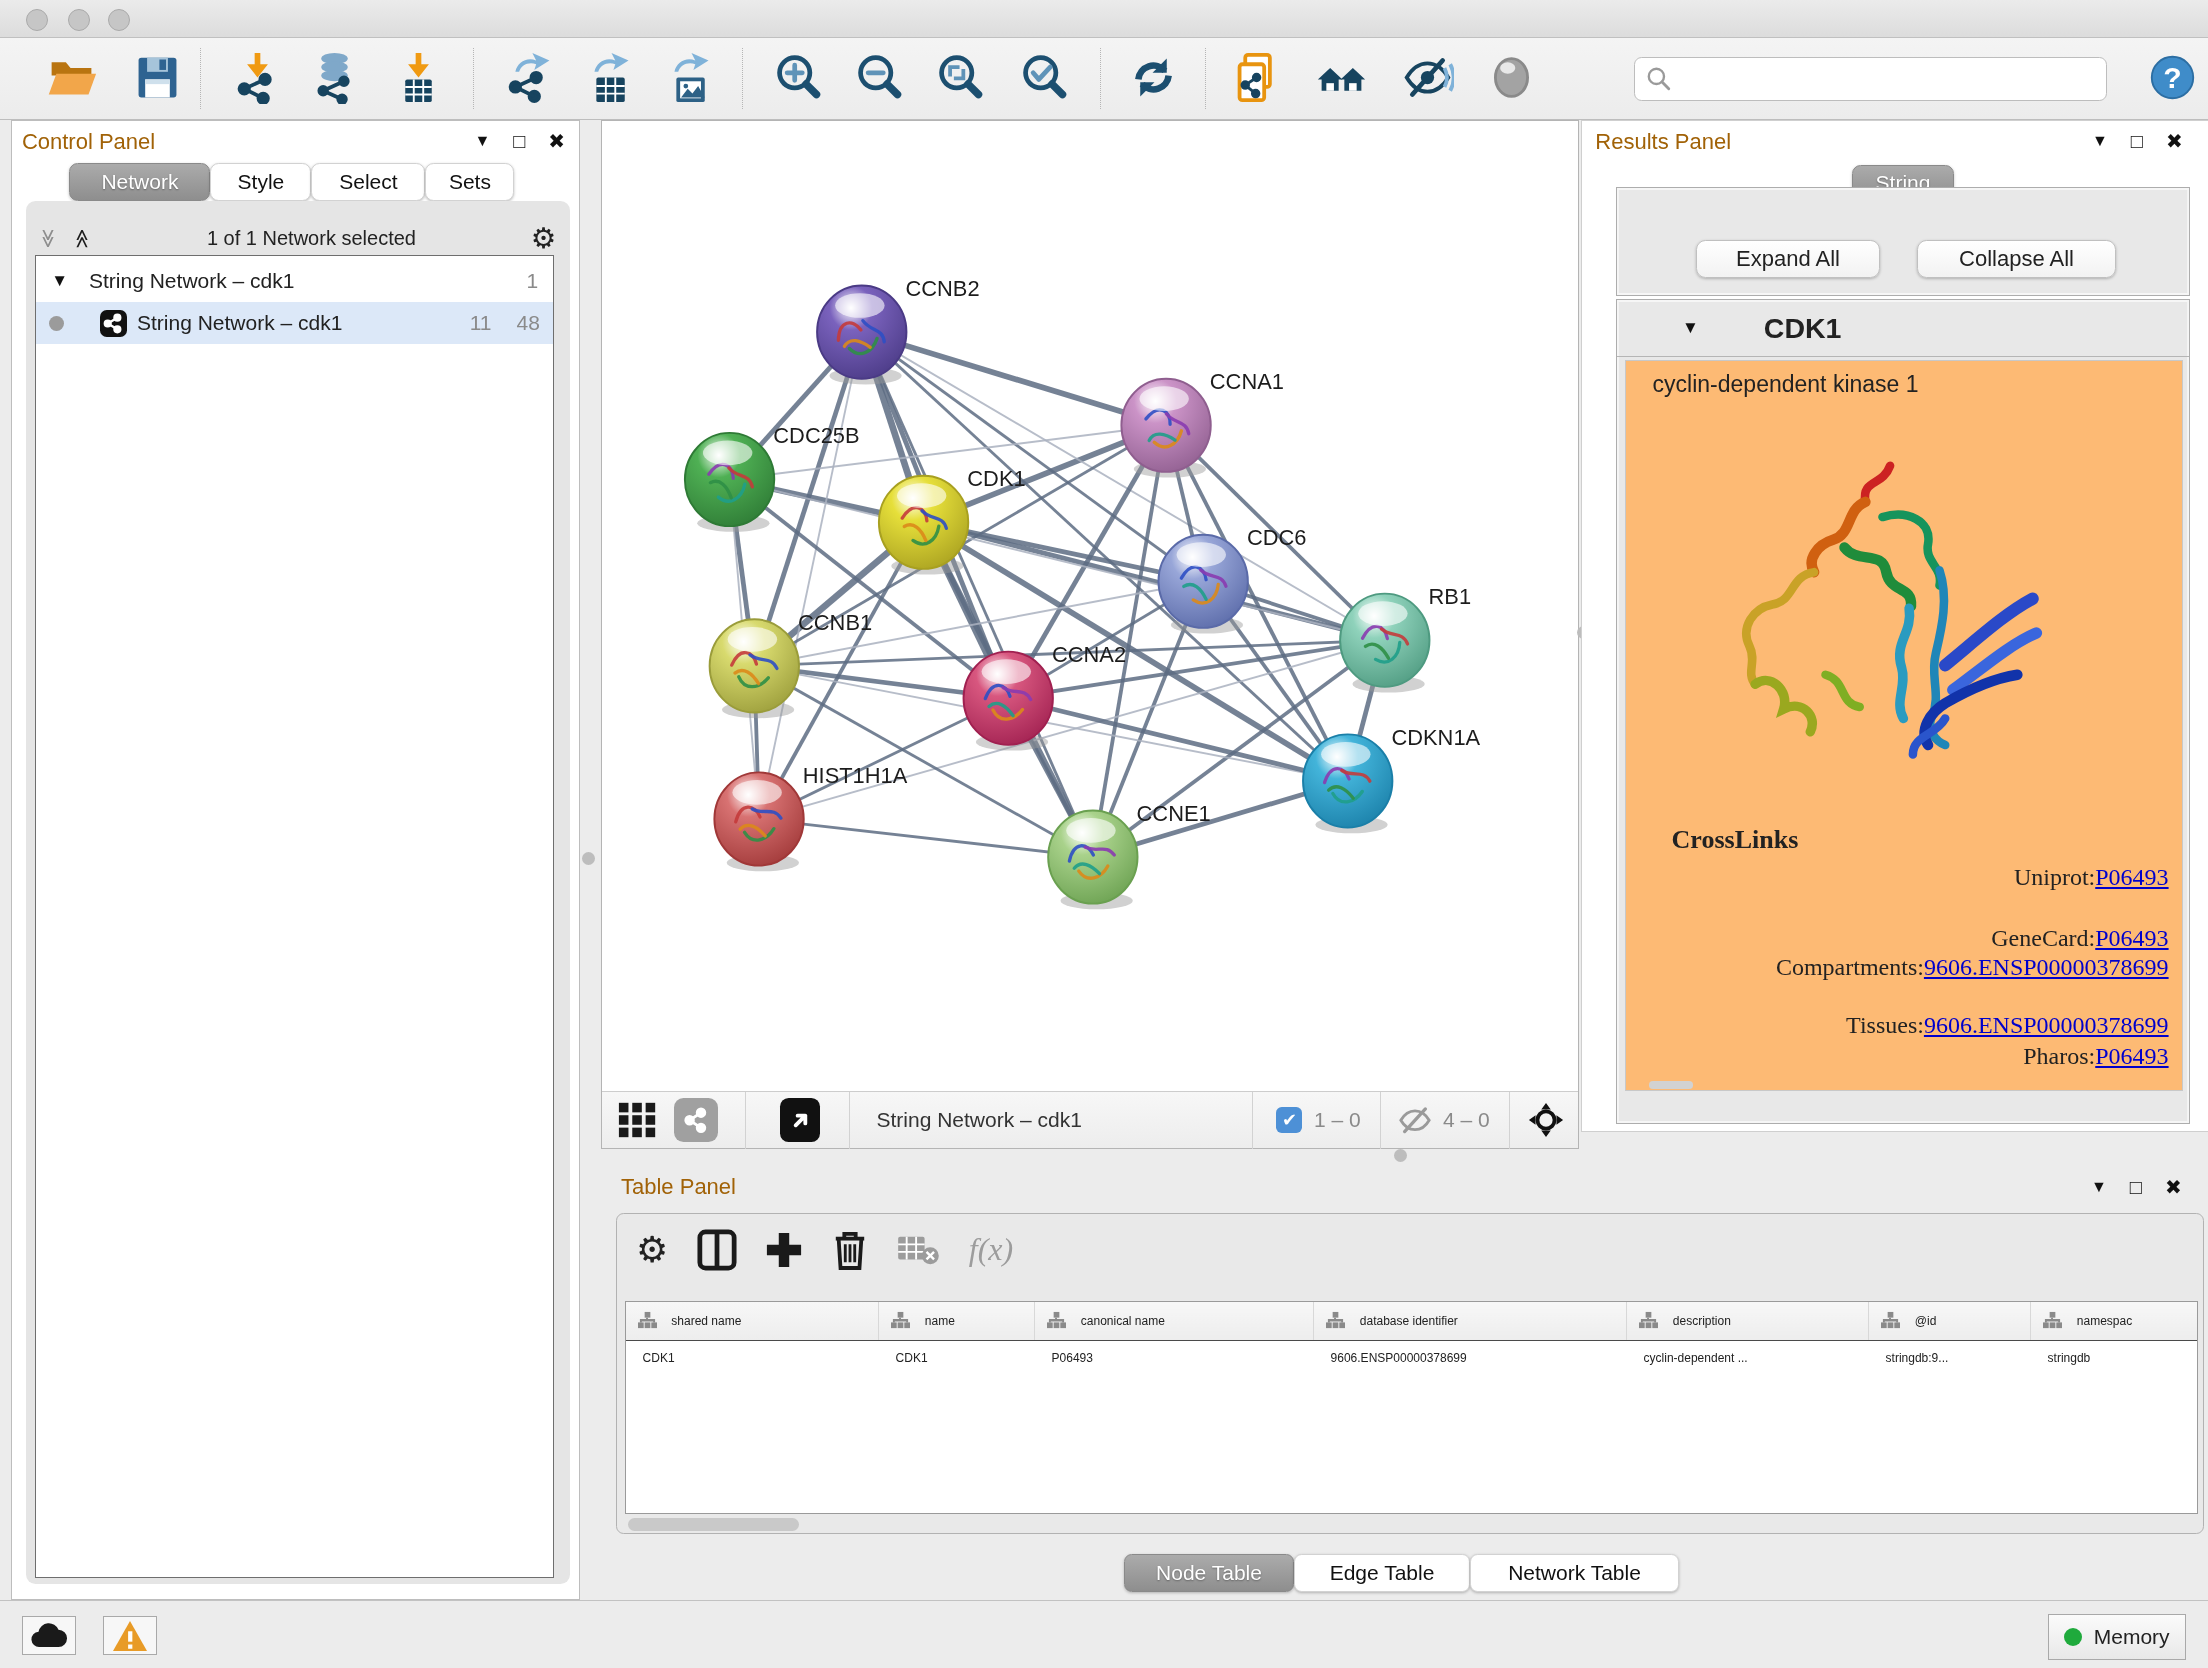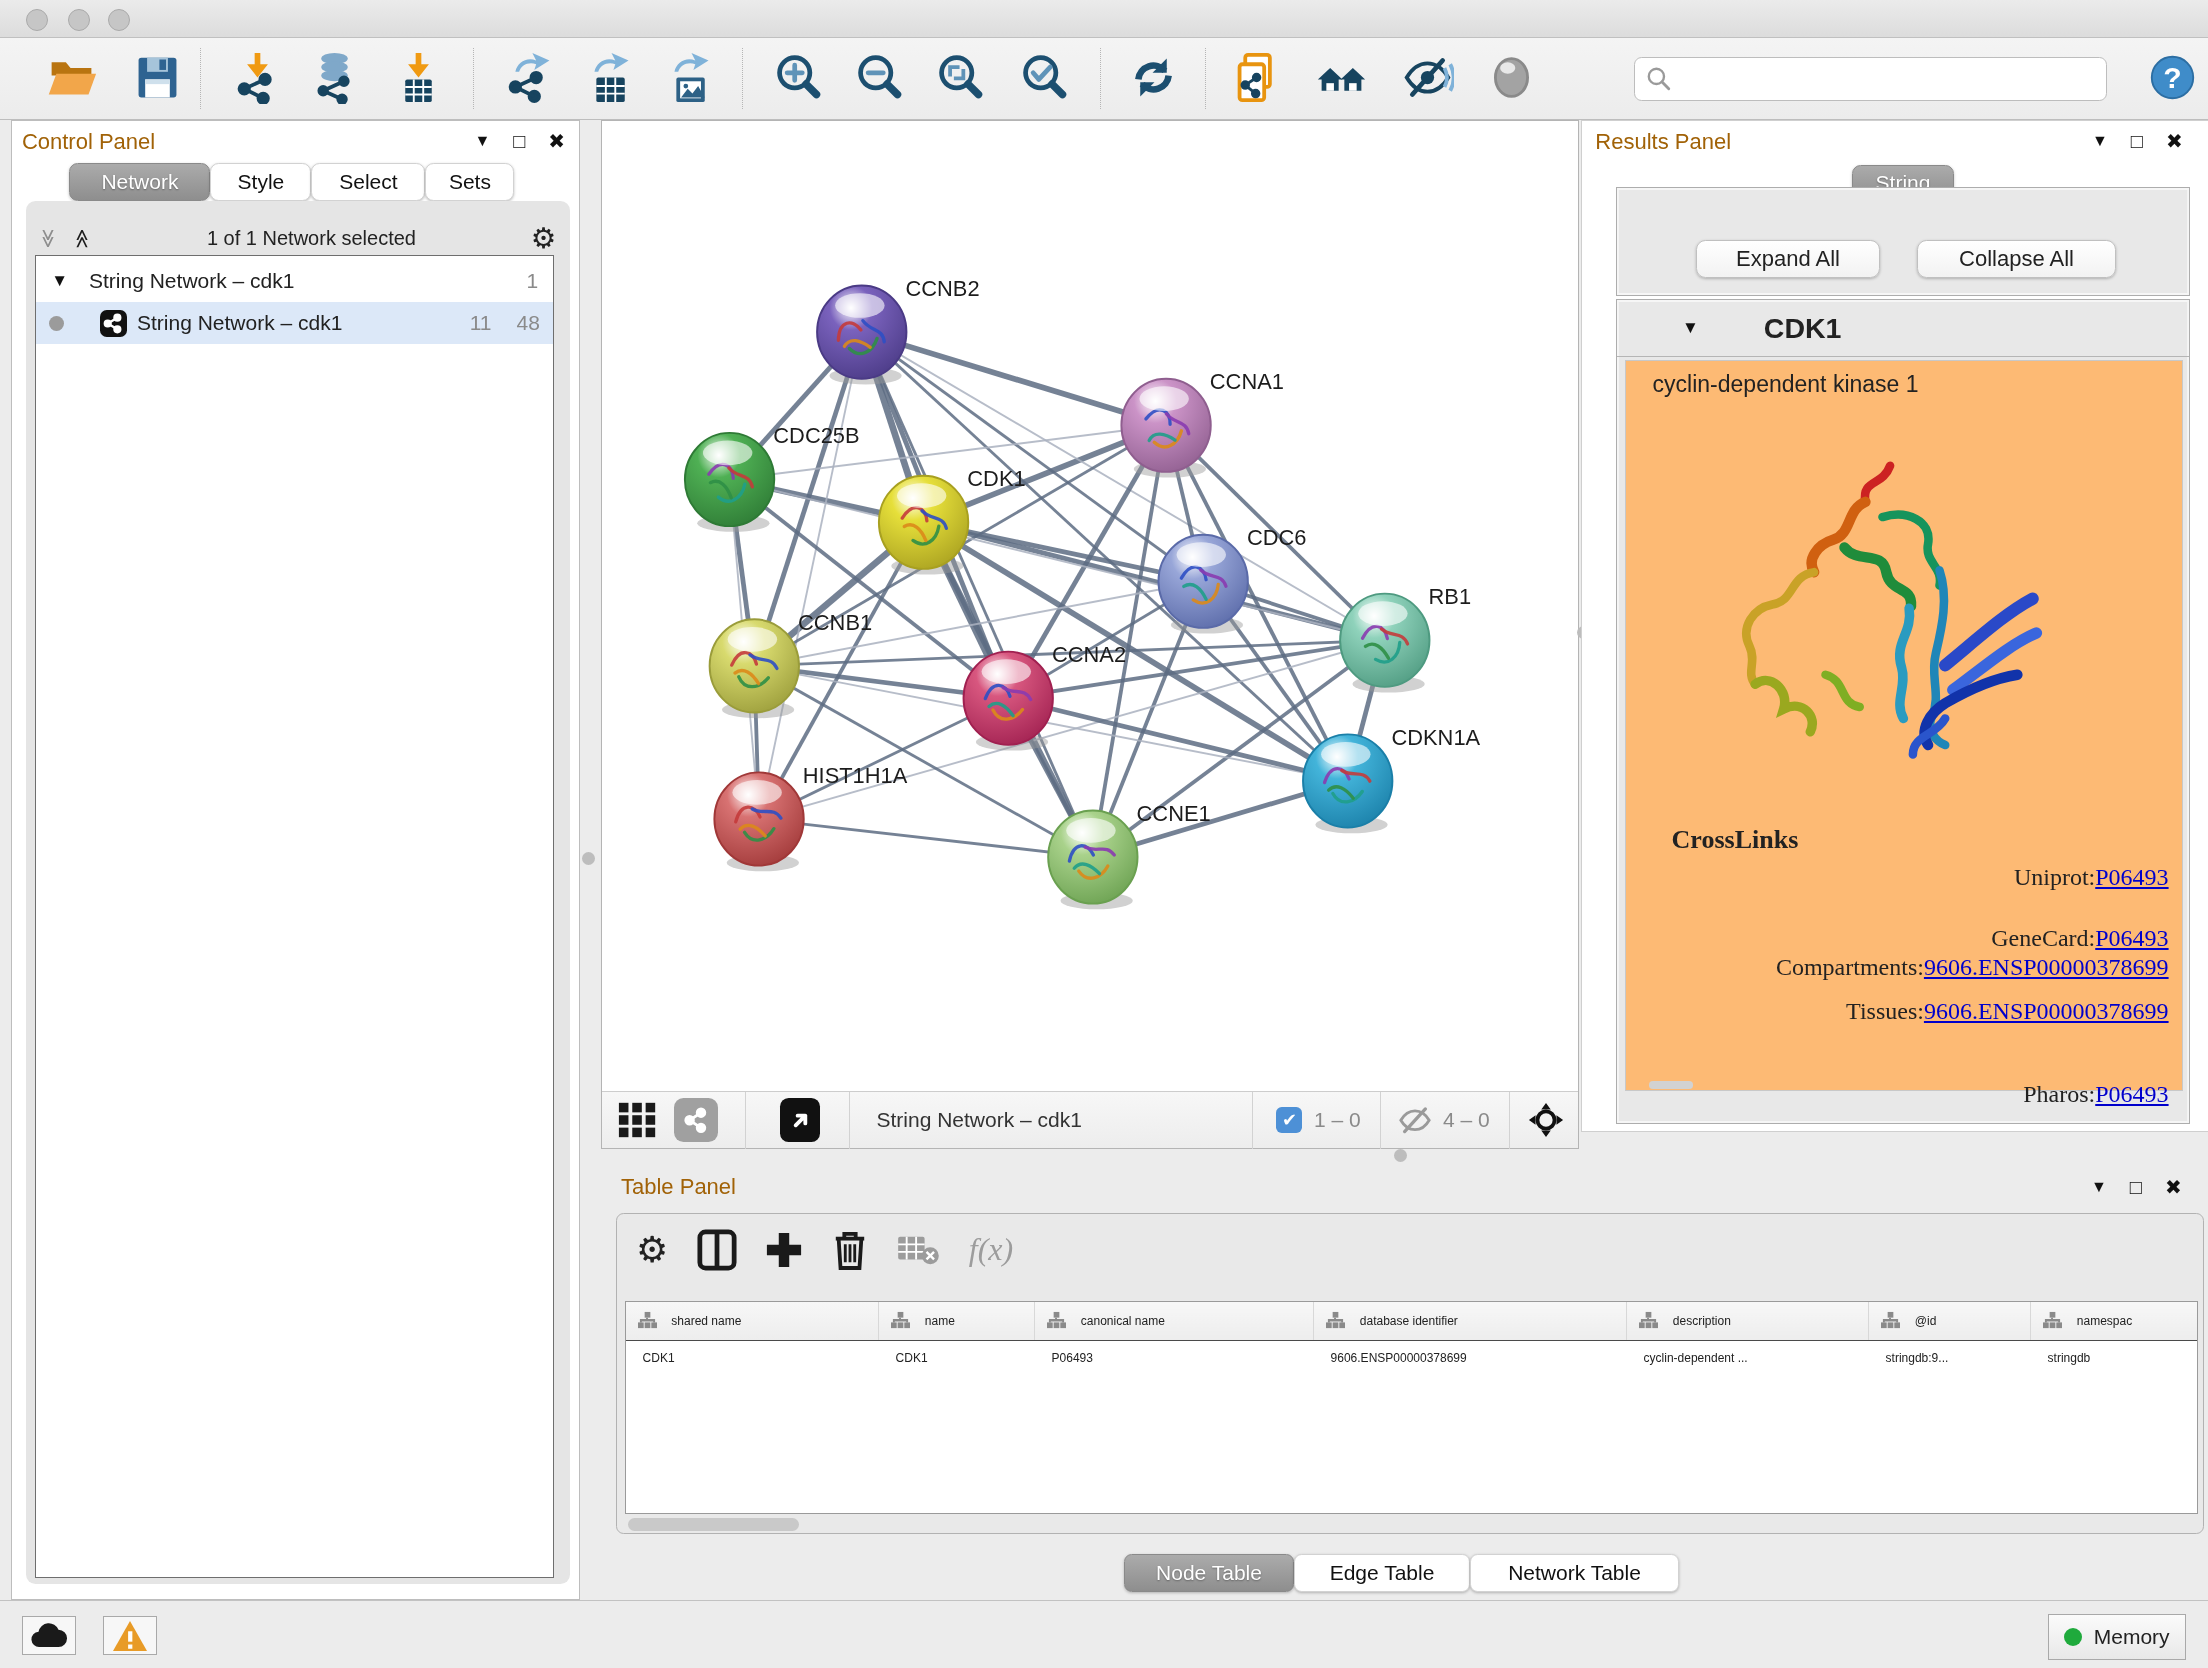--- a/index.html
+++ b/index.html
@@ -650,22 +650,22 @@
           <path d="M372 186c-28 12-58 38-88 60" stroke="#3a66dd" stroke-width="12"></path>
           <path d="M352 230c-26 4-52 16-76 30c-16 10-28 28-18 44" stroke="#1133aa" stroke-width="11"></path>
           <path d="M276 276c-10 18-34 18-34 38" stroke="#2a55cc" stroke-width="9"></path>
         </g>
       </svg>
       <div class="serif" style="position:absolute; left:46px; top:464px; font-size:26px; font-weight:bold;">CrossLinks</div>
       <div id="crosslinks">
           <div class="xl-row serif" style="left: 67px; top: 503px; width: 476px;"><span style="display: inline-block; width: 176px;">Uniprot:</span><span class="xlink">P06493</span></div>
           <div class="xl-row serif" style="left: 67px; top: 548px; width: 476px;"><span style="display: inline-block; width: 176px; margin-top: 16px;">GeneCard:</span><span class="xlink">P06493</span></div>
           <div class="xl-row serif" style="left: 67px; top: 593px; width: 476px;"><span style="display: inline-block; width: 176px;">Compartments:</span><span class="xlink">9606.ENSP00000378699</span></div>
-          <div class="xl-row serif" style="left: 67px; top: 637px; width: 476px;"><span style="display: inline-block; width: 176px;">Tissues:</span><span class="xlink">9606.ENSP00000378699</span></div>
-          <div class="xl-row serif" style="left: 67px; top: 720px; width: 476px;"><span style="display: inline-block; width: 176px;">Pharos:</span><span class="xlink">P06493</span></div>
+          <div class="xl-row serif" style="left: 67px; top: 637px; width: 476px;"><span style="display: inline-block; width: 176px; margin-top: 14px;">Tissues:</span><span class="xlink">9606.ENSP00000378699</span></div>
+          <div class="xl-row serif" style="left: 67px; top: 682px; width: 476px;"><span style="display: inline-block; width: 176px;">Pharos:</span><span class="xlink">P06493</span></div>
         </div>
       <div style="position:absolute; left:23px; top:720px; width:44px; height:7.6px; background:#d2d2d2; border-radius:3.8px;"></div>
     </div>
   </div>
 </div>
 
 <div class="abs panel-title" style="left:621px; top:1174px;">Table Panel</div>
 <div class="abs panel-icons" style="left:2091px; top:1177px;">
   <span style="font-size:16px;">▼</span>
   <span>□</span>

